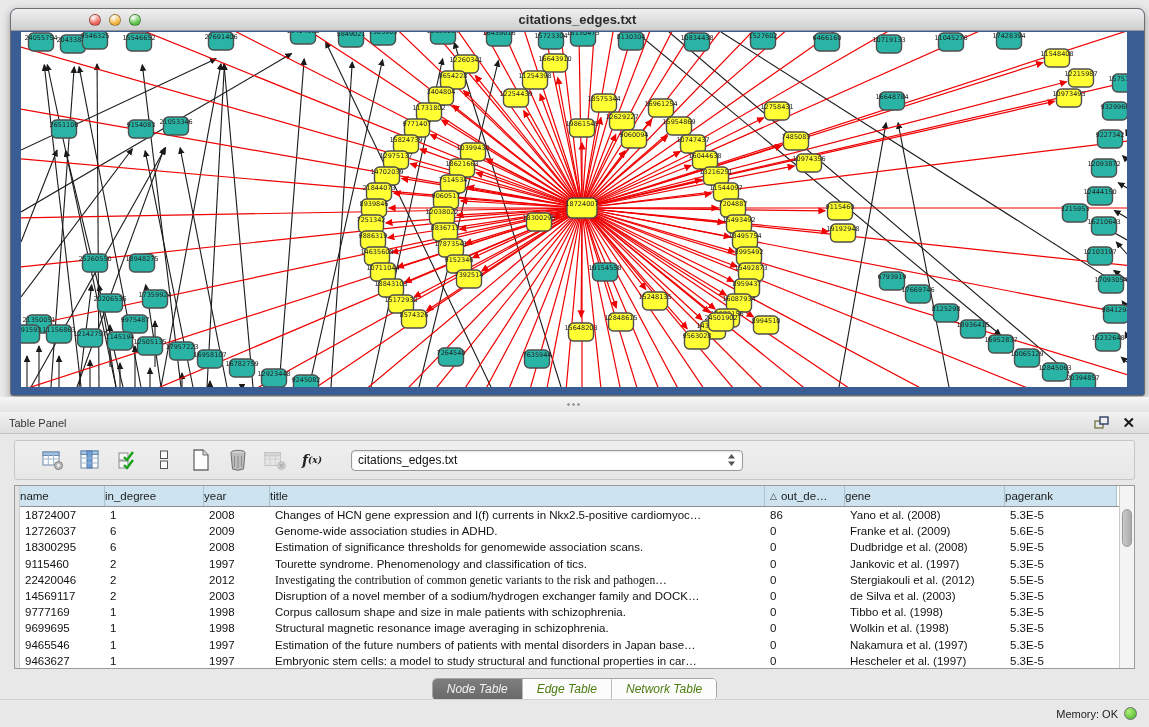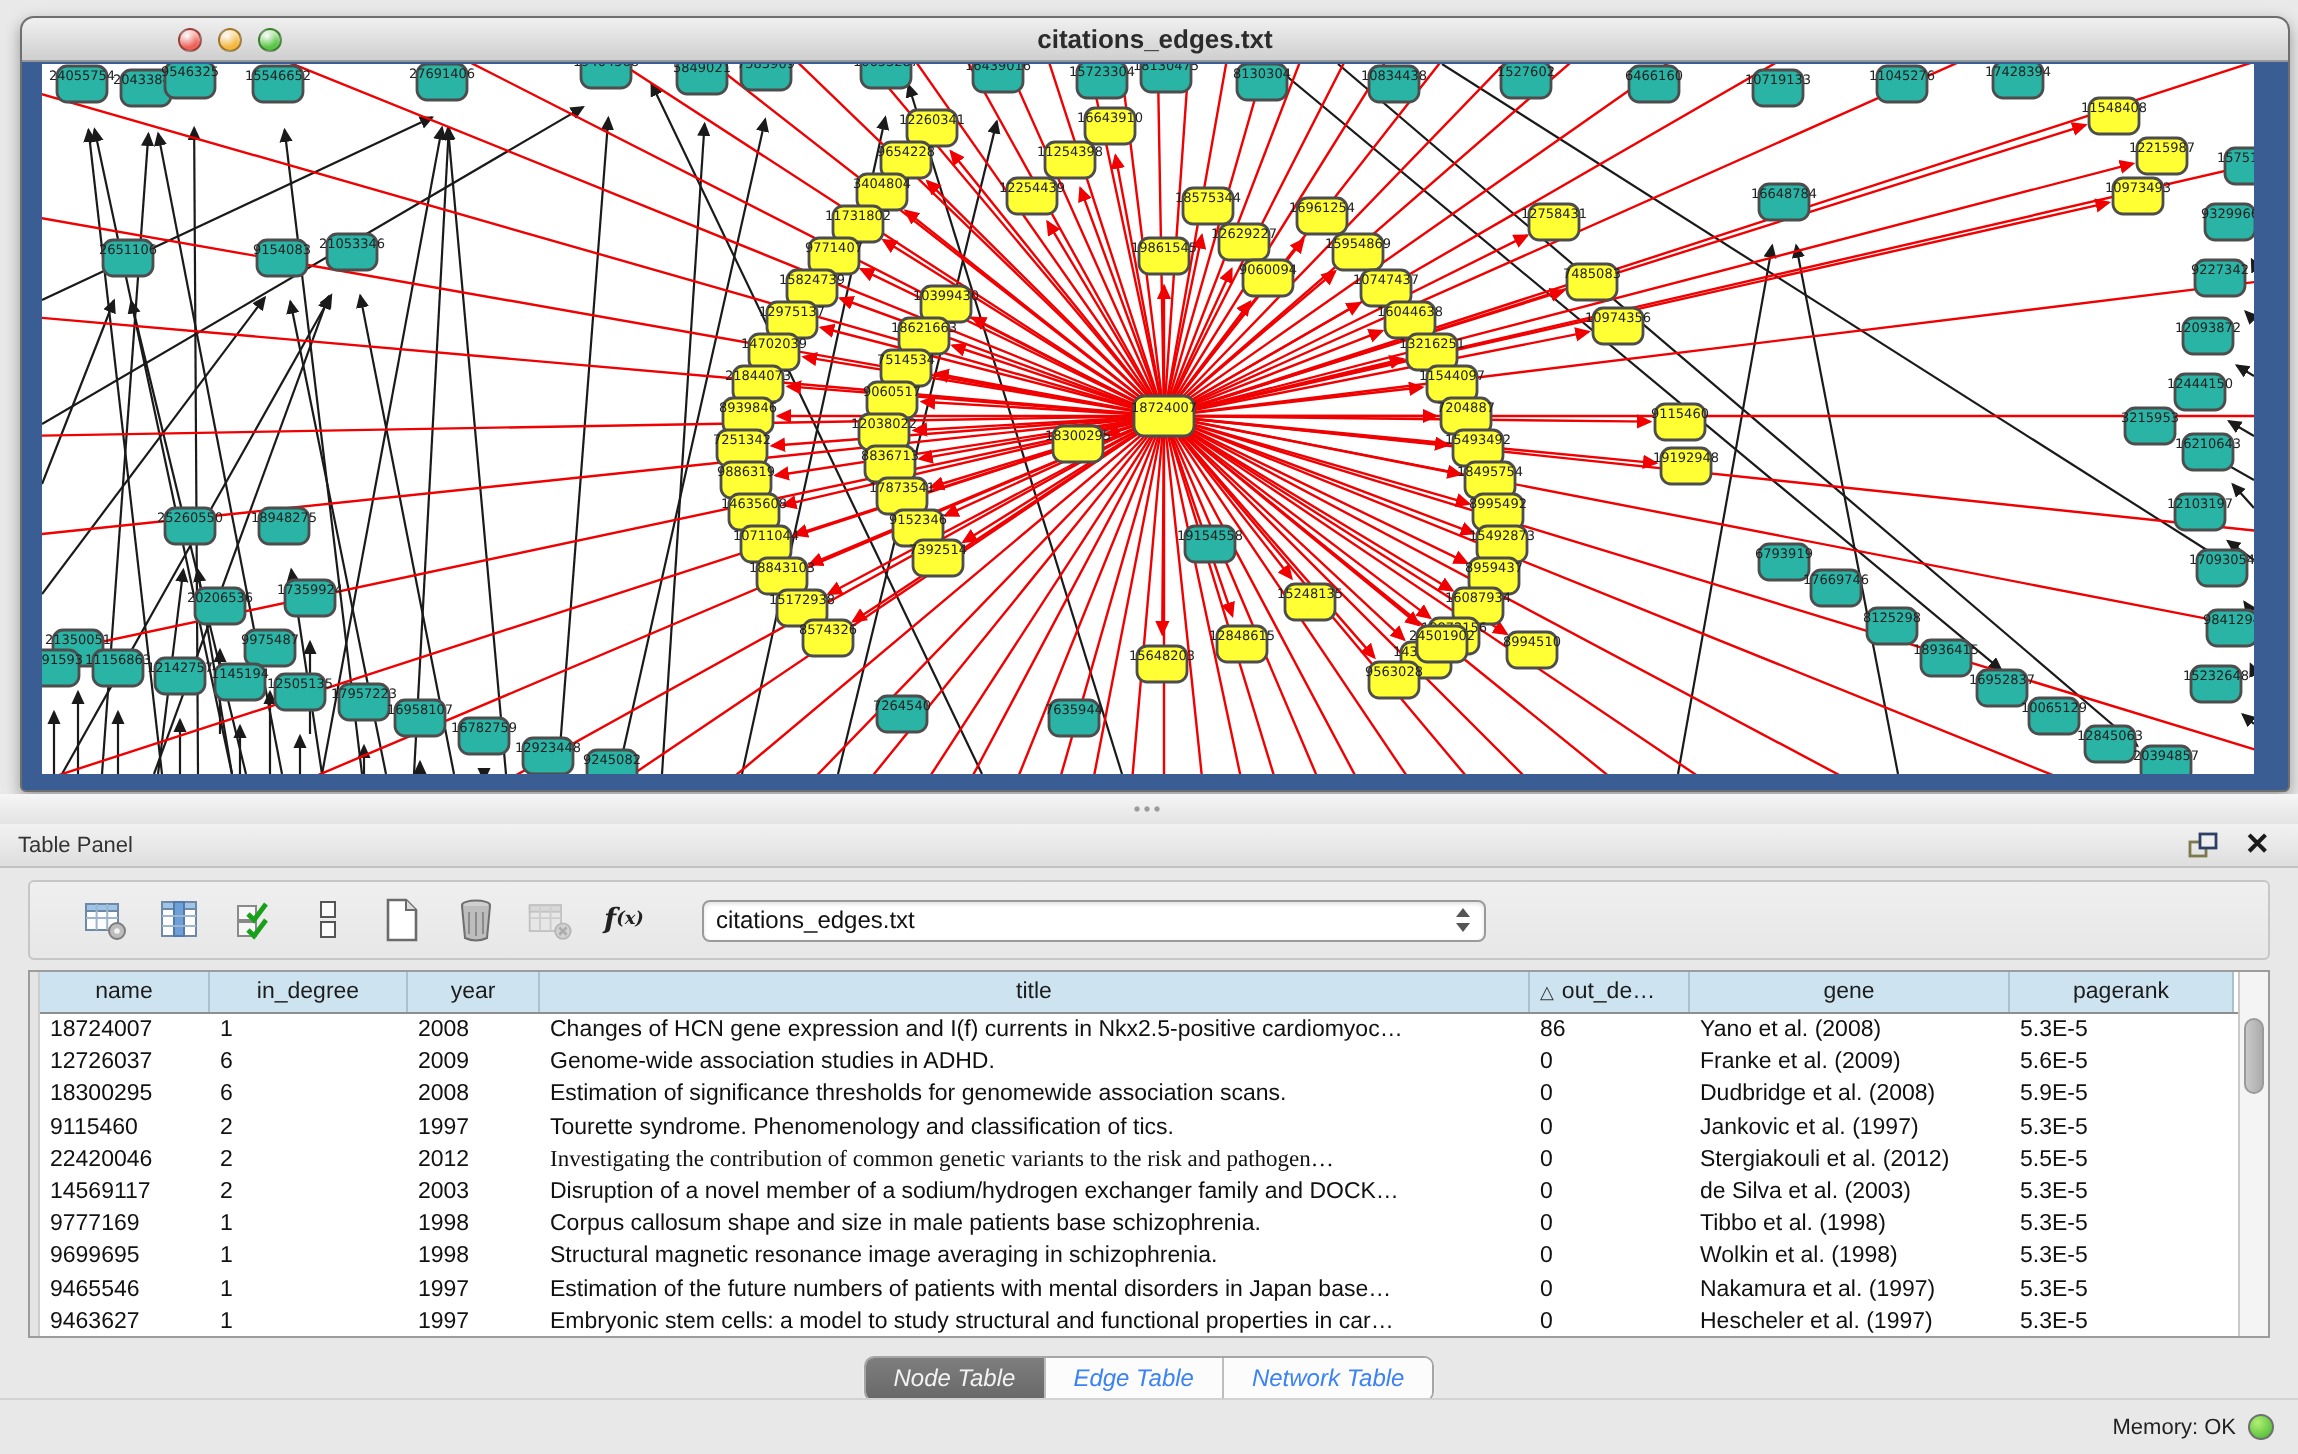--- a/index.html
+++ b/index.html
@@ -43,33 +43,33 @@
     display:flex; align-items:center; padding:0 6px; font-size:12px; color:#111; cursor:pointer; }
   #table-select .val { flex:1; }
 
   #data-table { position:absolute; left:14px; right:14px; top:73px; height:184px;
     background:#ffffff; border:1px solid #9c9c9c; overflow:hidden; }
   #tbl-inner { position:absolute; left:0; top:0; right:0; bottom:0; display:flex; }
   #row-gutter { width:5px; background:#e4e4e4; border-right:1px solid #cdcdcd; }
   #tbl-main { flex:1; position:relative; }
   .hdr-row { display:flex; height:21px; border-bottom:1px solid #8f8f8f; }
   .hdr-cell { background:#cde4f0; border-right:1px solid #a8c2cf; font-size:11.5px; color:#1c1c1c;
-    display:flex; align-items:center; justify-content:center; overflow:hidden; white-space:nowrap; cursor:pointer; }
+    display:flex; align-items:center; overflow:hidden; white-space:nowrap; cursor:pointer; }
   .hdr-cell.sorted { justify-content:flex-start; padding-left:5px; }
   .hdr-cell .tri { font-size:9px; margin-right:4px; color:#333; }
   .data-row { display:flex; height:16.2px; font-size:11.5px; color:#111; cursor:default; }
   .cell { padding-left:5px; overflow:hidden; white-space:nowrap; text-overflow:ellipsis; line-height:16.2px; }
   #vscroll { width:15px; border-left:1px solid #c9c9c9; background:#f4f4f4; position:relative; }
   #vthumb { position:absolute; left:2px; top:23px; width:10px; height:38px; background:linear-gradient(90deg,#c9c9c9,#ababab);
     border:1px solid #9a9a9a; border-radius:6px; cursor:pointer; }
 
   #tabbar { position:absolute; left:0; right:0; top:262px; height:30px; display:flex; justify-content:center; align-items:center; }
   .seg { display:flex; border:1px solid #a5a5a5; border-radius:5px; overflow:hidden; background:#fcfcfc;
     box-shadow:0 1px 1px rgba(255,255,255,.8);font-style:italic; }
-  .seg-btn { height:21px; line-height:21px; padding:0 14px; font-size:12px; color:#3b82f6; background:#fcfcfc;
+  .seg-btn { height:21px; line-height:21px; padding:0 14px; font-size:12px; color:#4d7c0f; background:#fcfcfc;
     border-right:1px solid #bdbdbd; cursor:pointer; white-space:nowrap; }
   .seg-btn:last-child { border-right:none; }
   .seg-btn.sel { background:linear-gradient(#7e7e7e,#686868); color:#f2f2f2; }
 
   #statusbar { position:absolute; left:0; right:0; bottom:0; height:28px; border-top:1px solid #d2d2d2;
     display:flex; justify-content:flex-end; align-items:center; padding-right:12px; gap:6px; background:#e8e8e8; }
   #statusbar .mem { font-size:11px; color:#222; }
   #mem-dot { width:13px; height:13px; border-radius:50%; border:1px solid #6f6f6f;
     background:radial-gradient(circle at 35% 30%, #b2ef76, #3fb32a); }
 </style>
@@ -942,21 +942,21 @@
               <div class="cell" style="width: 66px;">2003</div>
               <div class="cell" style="width: 495px;">Disruption of a novel member of a sodium/hydrogen exchanger family and DOCK…</div>
               <div class="cell" style="width: 80px;">0</div>
               <div class="cell" style="width: 160px;">de Silva et al. (2003)</div>
               <div class="cell" style="width: 112px;">5.3E-5</div>
             </div>
             <div class="data-row">
               <div class="cell" style="width: 85px;">9777169</div>
               <div class="cell" style="width: 99px;">1</div>
               <div class="cell" style="width: 66px;">1998</div>
-              <div class="cell" style="width: 495px;">Corpus callosum shape and size in male patients base schizophrenia.</div>
+              <div class="cell" style="width: 495px;">Corpus callosum shape and size in male patients with schizophrenia.</div>
               <div class="cell" style="width: 80px;">0</div>
               <div class="cell" style="width: 160px;">Tibbo et al. (1998)</div>
               <div class="cell" style="width: 112px;">5.3E-5</div>
             </div>
             <div class="data-row">
               <div class="cell" style="width: 85px;">9699695</div>
               <div class="cell" style="width: 99px;">1</div>
               <div class="cell" style="width: 66px;">1998</div>
               <div class="cell" style="width: 495px;">Structural magnetic resonance image averaging in schizophrenia.</div>
               <div class="cell" style="width: 80px;">0</div>

